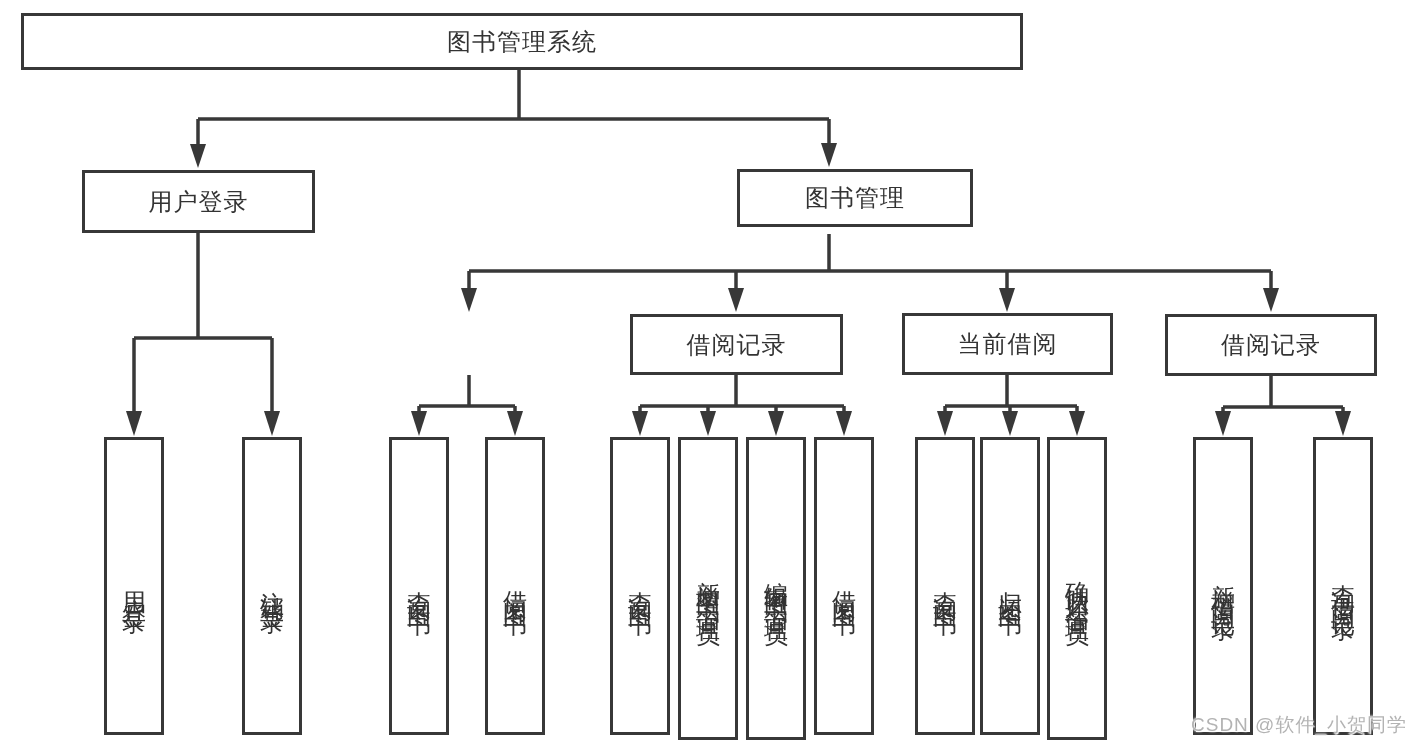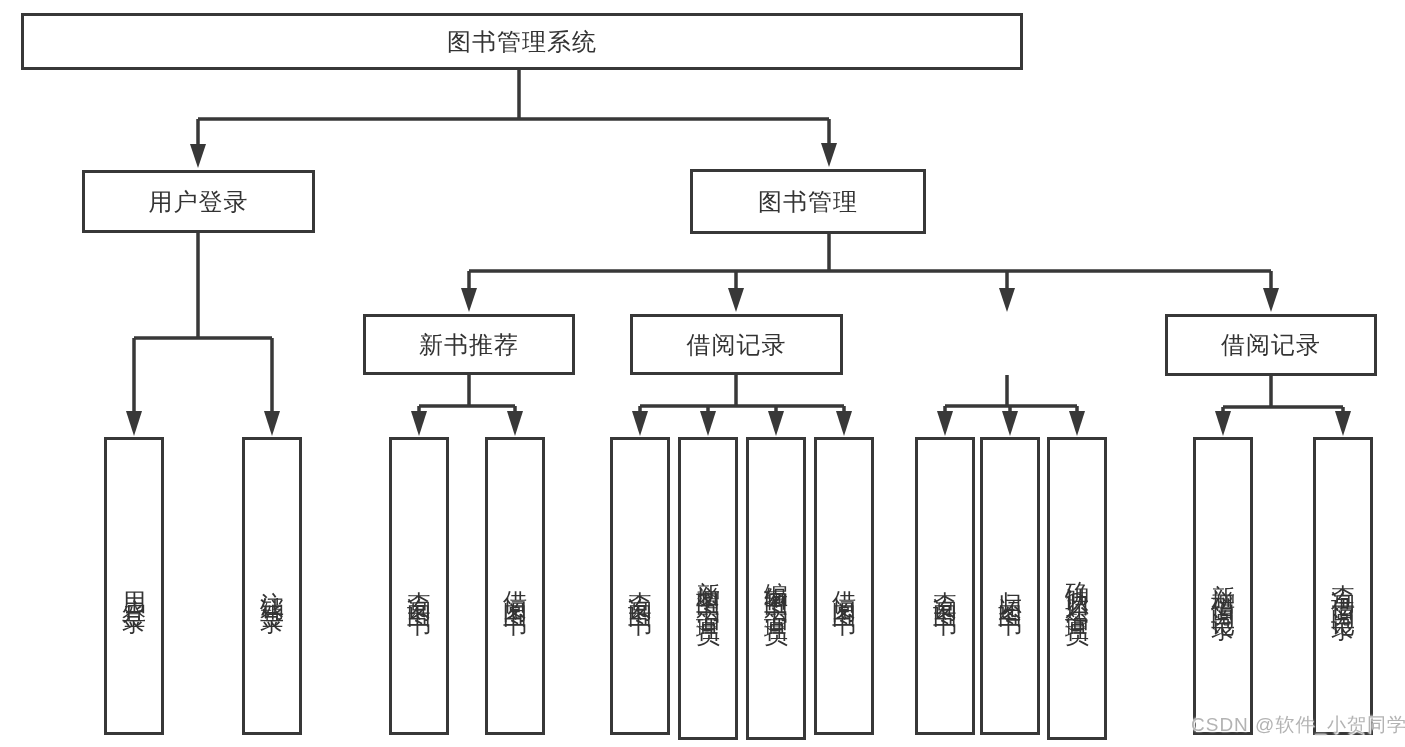--- a/index.html
+++ b/index.html
@@ -82,24 +82,24 @@
     <polygon class="head" points="937,411 953,411 945,436"></polygon>
     <polygon class="head" points="1002,411 1018,411 1010,436"></polygon>
     <polygon class="head" points="1069,411 1085,411 1077,436"></polygon>
     <polygon class="head" points="1215,411 1231,411 1223,436"></polygon>
     <polygon class="head" points="1335,411 1351,411 1343,436"></polygon>
   </svg>
 
   <div class="hbox" style="left:21px;top:13px;width:1002px;height:57px">图书管理系统</div>
 
   <div class="hbox" style="left:82px;top:170px;width:233px;height:63px">用户登录</div>
-  <div class="hbox" style="left:690px;top:169px;width:236px;height:65px">图书管理</div>
+  <div class="hbox" style="left:737px;top:169px;width:236px;height:58px">图书管理</div>
 
-  <div class="hbox" style="left:363px;top:314px;width:212px;height:61px">新书推荐</div>
   <div class="hbox" style="left:630px;top:314px;width:213px;height:61px">借阅记录</div>
+  <div class="hbox" style="left:902px;top:313px;width:211px;height:62px">当前借阅</div>
   <div class="hbox" style="left:1165px;top:314px;width:212px;height:62px">借阅记录</div>
 
   <div class="vbox" style="left:104px">用户登录</div>
   <div class="vbox" style="left:242px">注销登录</div>
 
   <div class="vbox" style="left:389px">查询图书</div>
   <div class="vbox" style="left:485px">借阅图书</div>
 
   <div class="vbox" style="left:610px">查询图书</div>
   <div class="vbox tall" style="left:678px">新增图书（管理员）</div>

